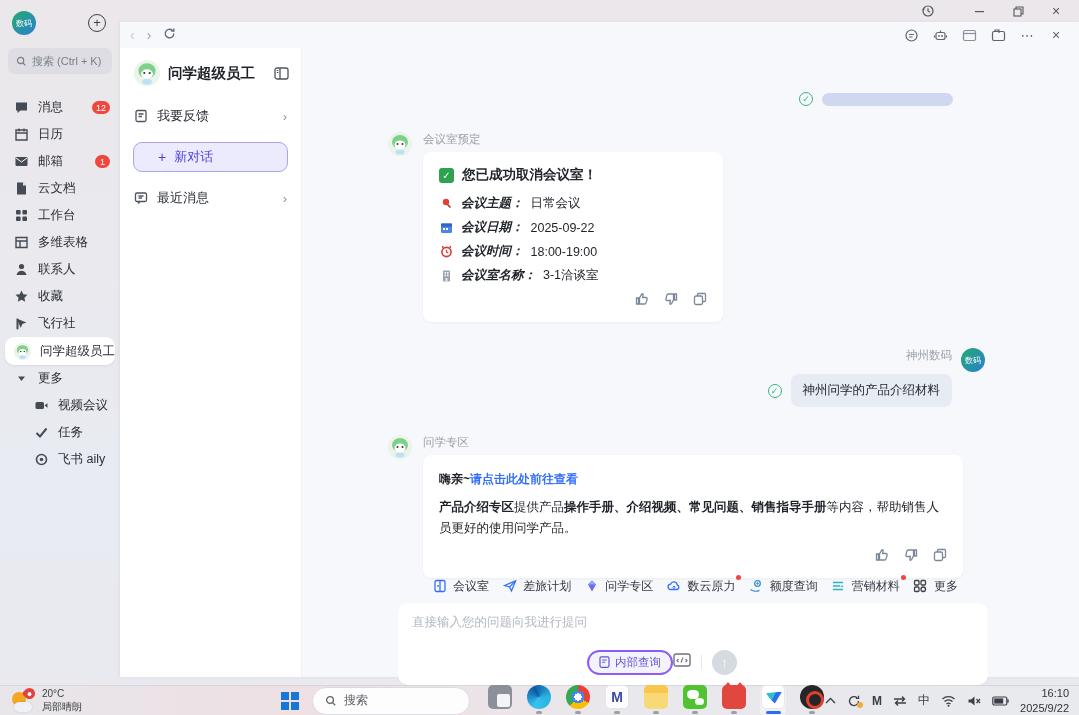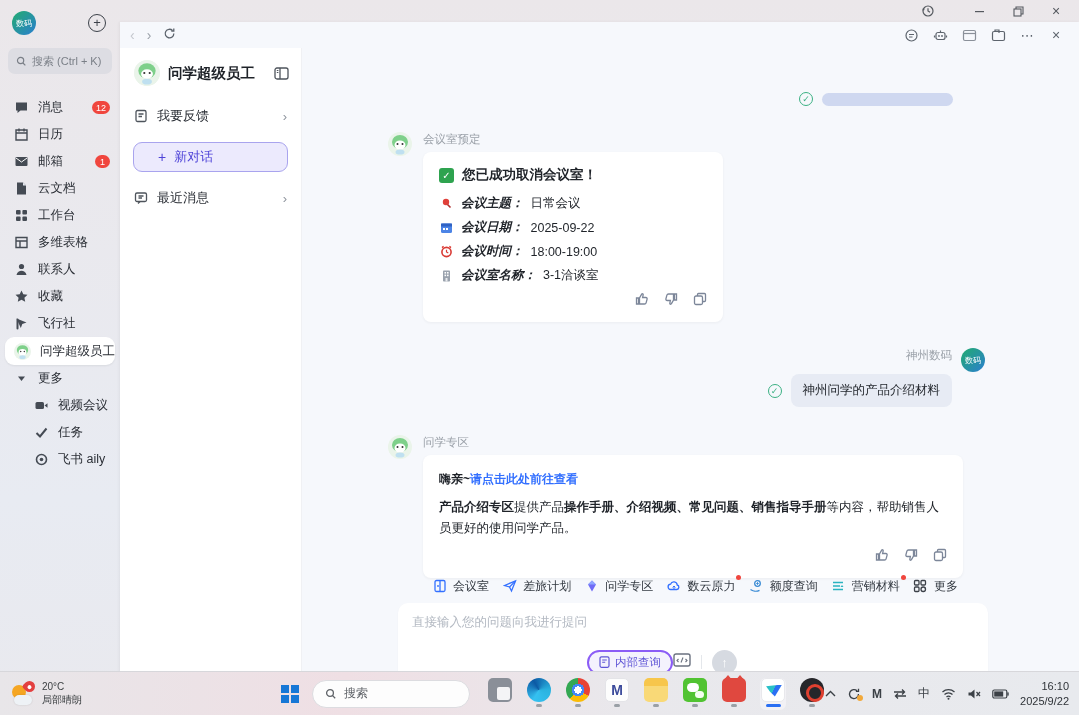--- a/index.html
+++ b/index.html
@@ -81,21 +81,21 @@
   .reddot { position:absolute; top:-3px; right:-6px; width:5px; height:5px; border-radius:50%; background:#f0463e; }
   .inputbox { background:#fff; border-radius:10px; height:82px; box-shadow:0 1px 2px rgba(31,35,41,.04); padding:11px 14px 10px 14px; display:flex; margin-bottom:30px; }
   .placeholder { color:#b3b9c2; font-size:12.5px; }
   .input-bottom { margin-top:auto; display:flex; align-items:center; }
   .chip { display:flex; align-items:center; gap:5px; border:2px solid #8b5cf6; background:#f4f2fd; color:#5e54d6; border-radius:999px; font-size:11.5px; padding:3px 10px; }
   .in-right { margin-left:auto; display:flex; align-items:center; gap:10px; }
   .vdiv { width:1px; height:14px; background:#e4e7eb; }
   .sendbtn { width:25px; height:25px; border-radius:50%; background:#d6dae1; color:#fff; display:flex; align-items:center; justify-content:center; font-size:13px; font-weight:bold; }
 
   
-  .taskbar { position:absolute; left:0; right:0; bottom:0; height:44px; background:linear-gradient(90deg,#e8e6e9 0%,#efdfe4 32%,#e9e8ec 58%,#e8eaee 100%); border-top:1px solid #d7d7db; display:flex; align-items:center; }
+  .taskbar { position:absolute; left:0; right:0; bottom:0; height:30px; background:linear-gradient(90deg,#e8e6e9 0%,#efdfe4 32%,#e9e8ec 58%,#e8eaee 100%); border-top:1px solid #d7d7db; display:flex; align-items:center; }
   .weather { display:flex; align-items:center; gap:6px; padding-left:10px; width:200px; }
   .w-ic { position:relative; width:26px; height:26px; }
   .w-sun { position:absolute; left:2px; top:4px; width:14px; height:14px; border-radius:50%; background:#f5a623; }
   .w-cloud { position:absolute; left:4px; bottom:2px; width:18px; height:10px; border-radius:8px; background:#eef2f6; box-shadow:0 0 2px rgba(0,0,0,.15); }
   .w-pin { position:absolute; right:1px; top:0; width:11px; height:11px; border-radius:50% 50% 50% 2px; background:#e34040; transform:rotate(45deg); }
   .w-pin::after{ content:""; position:absolute; left:3.5px; top:3.5px; width:4px; height:4px; border-radius:50%; background:#fff; }
   .w-txt { font-size:10px; color:#3c4043; line-height:1.25; }
   .tb-center { display:flex; align-items:center; gap:13px; margin-left:88px; }
   .winlogo { width:18px; height:18px; display:grid; grid-template-columns:8px 8px; grid-template-rows:8px 8px; gap:2px; }
   .winlogo i { background:#1777d6; }

